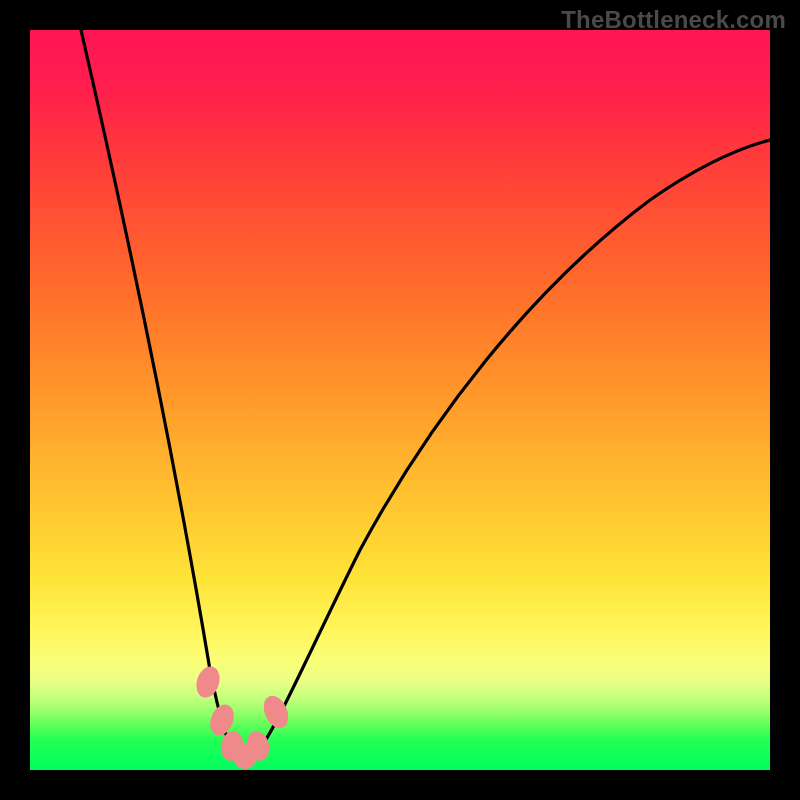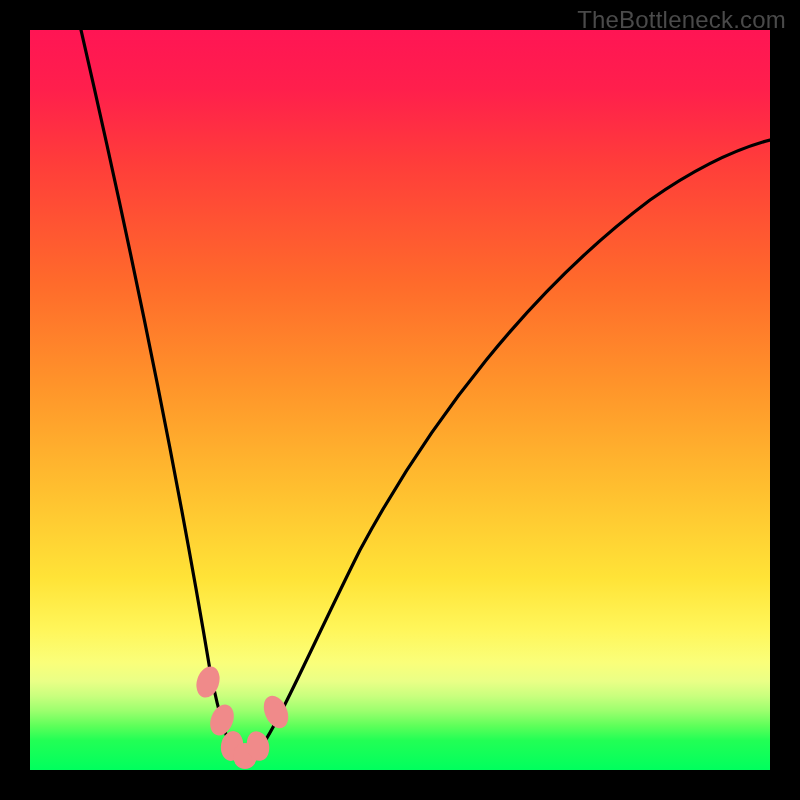--- a/index.html
+++ b/index.html
@@ -46,21 +46,21 @@
       #22ff55 96%,
       #00ff5e 100%
     );
   }
   .watermark {
     position: absolute;
     top: 6px;
     right: 14px;
     color: #4a4a4a;
     font-size: 24px;
-    font-weight: 400;
+    font-weight: 700;
     letter-spacing: 0.2px;
     user-select: none;
   }
   svg.curve {
     position: absolute;
     inset: 0;
     width: 100%;
     height: 100%;
   }
 </style>

